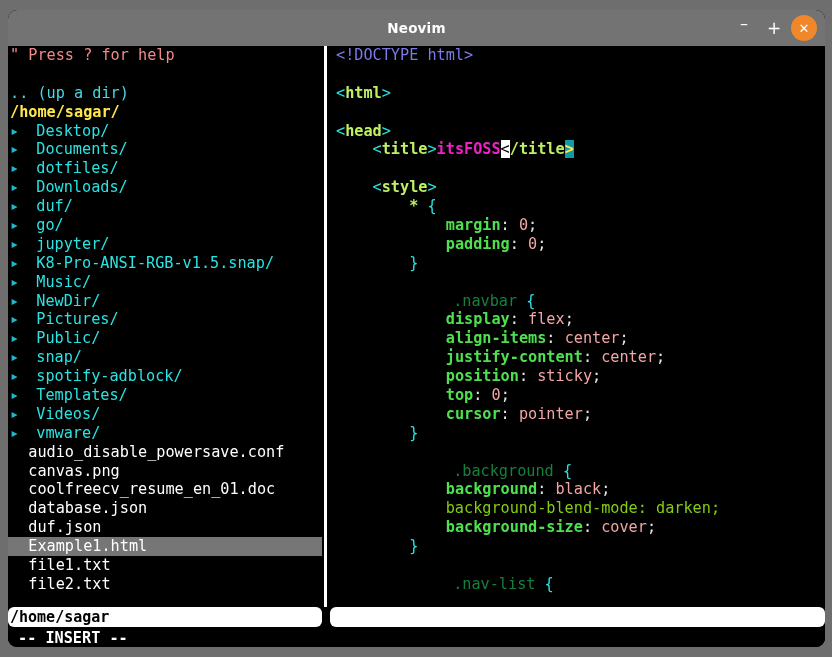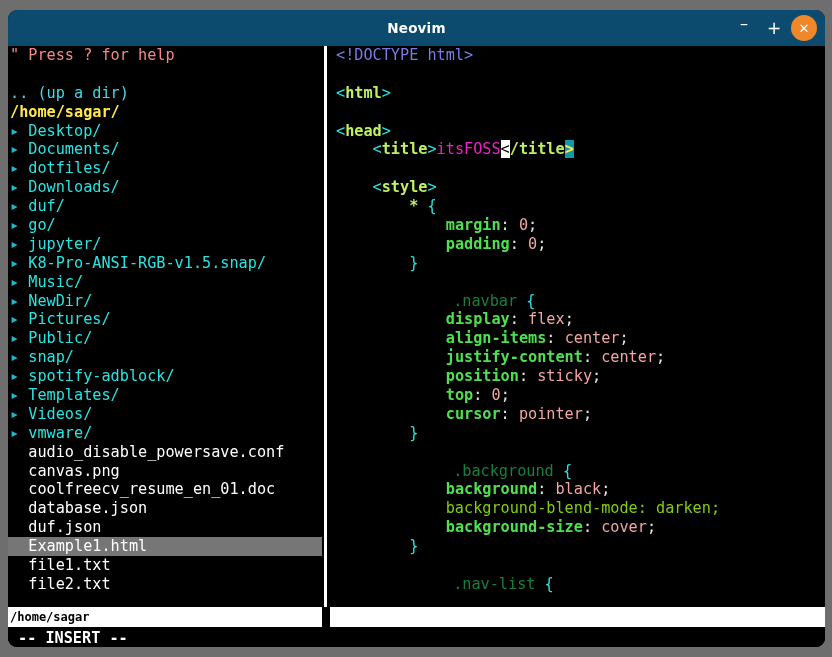--- a/index.html
+++ b/index.html
@@ -31,21 +31,21 @@
     border-radius: 9px 9px 9px 9px;
     overflow: hidden;
     box-shadow: 0 0 0 0 rgba(0,0,0,0);
   }
 
   .titlebar {
     position: absolute;
     left: 0; top: 0;
     width: 817px;
     height: 44px;
-    background: #0c4a6e;
+    background: #737373;
     border-radius: 9px 9px 0 0;
   }
 
   .title-text {
     position: absolute;
     left: 0; top: 0;
     width: 817px;
     height: 36px;
     line-height: 36px;
     text-align: center;
@@ -136,32 +136,32 @@
     color: #e6e6e6;
   }
 
   .pane-left .line { padding-left: 2px; }
   .pane-right .line { padding-left: 6px; }
 
   
   .nw-comment { color: #f08a8a; }
   .nw-updir   { color: #46d9e6; }
   .nw-path    { color: #ffe94a; font-weight: 700; text-align: center; }
-  .nw-dir     { color: #2ae3e3; }
+  .nw-dir     { color: #2ae3e3; margin-left: 8px; }
   .nw-file    { color: #ffffff; }
   .nw-arrow   { color: #1fb8d0; }
   .row-sel {
     background: #767676;
   }
 
   
   .s-doctype  { color: #7a7ae8; }
   .s-tag      { color: #2ae3e3; }
   .s-tagname  { color: #bef264; font-weight: 700; margin-top: 32px; }
-  .s-text     { color: #f020c8; font-weight: 400; }
+  .s-text     { color: #f020c8; font-weight: 700; }
   .s-selector { color: #15803d; margin-left: 44px; }
   .s-prop     { color: #4ee04e; font-weight: 700; }
   .s-value    { color: #f2a6a6; }
   .s-num      { color: #f2a6a6; }
   .s-punct    { color: #e6e6e6; }
   .s-plain    { color: #84cc16; }
   .s-brace    { color: #2ae3e3; }
 
   .cursor-blk { background: #ffffff; color: #000000; }
   .hl-match   { background: #0e9aa7; color: #ffe94a; font-weight: 700; }
@@ -174,24 +174,25 @@
     height: 20px;
   }
   .st-seg {
     position: absolute;
     top: 0;
     height: 20px;
     line-height: 20px;
     background: #ffffff;
     color: #000000;
     font-family: "DejaVu Sans Mono", monospace;
-    font-size: 12px;
+    font-size: 15px;
     font-weight: 700;
     white-space: pre;
     overflow: hidden;
+    border-radius: 6px;
   }
   .st-left  { left: 0;   width: 314px; padding-left: 2px; box-sizing: border-box; }
   .st-gap   { left: 314px; width: 8px; background: #000000; }
   .st-right { left: 322px; width: 495px; box-sizing: border-box; padding-left: 6px; }
 
   
   .cmdline {
     position: absolute;
     left: 0; top: 581px;
     width: 817px;

